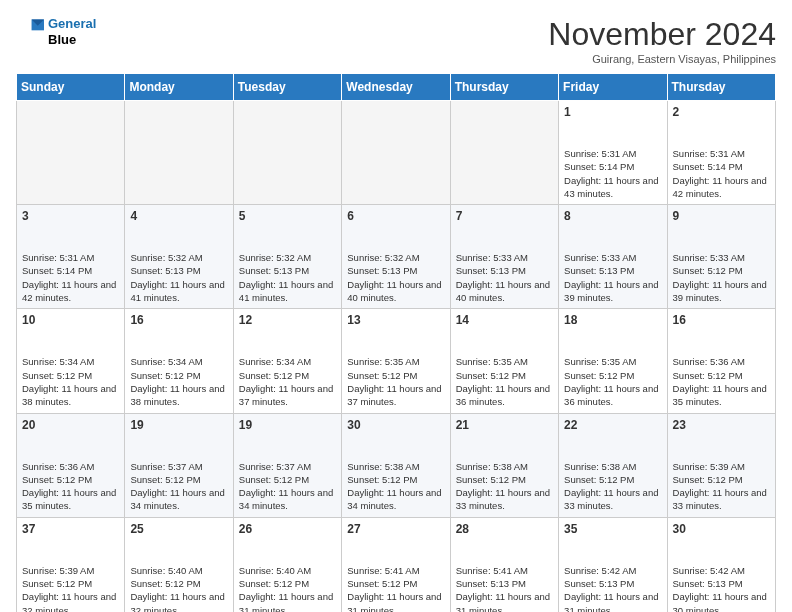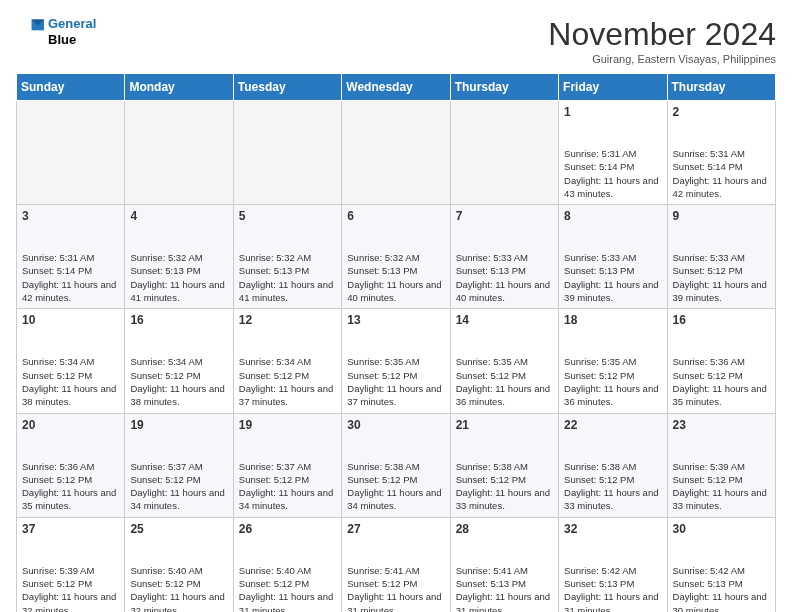--- a/index.html
+++ b/index.html
@@ -247,21 +247,21 @@
         </td>
         <td>
           <span class="day-num">27</span>
           <div class="day-info">Sunrise: 5:41 AM<br>Sunset: 5:12 PM<br>Daylight: 11 hours and 31 minutes.</div>
         </td>
         <td>
           <span class="day-num">28</span>
           <div class="day-info">Sunrise: 5:41 AM<br>Sunset: 5:13 PM<br>Daylight: 11 hours and 31 minutes.</div>
         </td>
         <td>
-          <span class="day-num">32</span>
+          <span class="day-num">35</span>
           <div class="day-info">Sunrise: 5:42 AM<br>Sunset: 5:13 PM<br>Daylight: 11 hours and 31 minutes.</div>
         </td>
         <td>
           <span class="day-num">30</span>
           <div class="day-info">Sunrise: 5:42 AM<br>Sunset: 5:13 PM<br>Daylight: 11 hours and 30 minutes.</div>
         </td>
       </tr>
     </tbody>
 </table>
 

